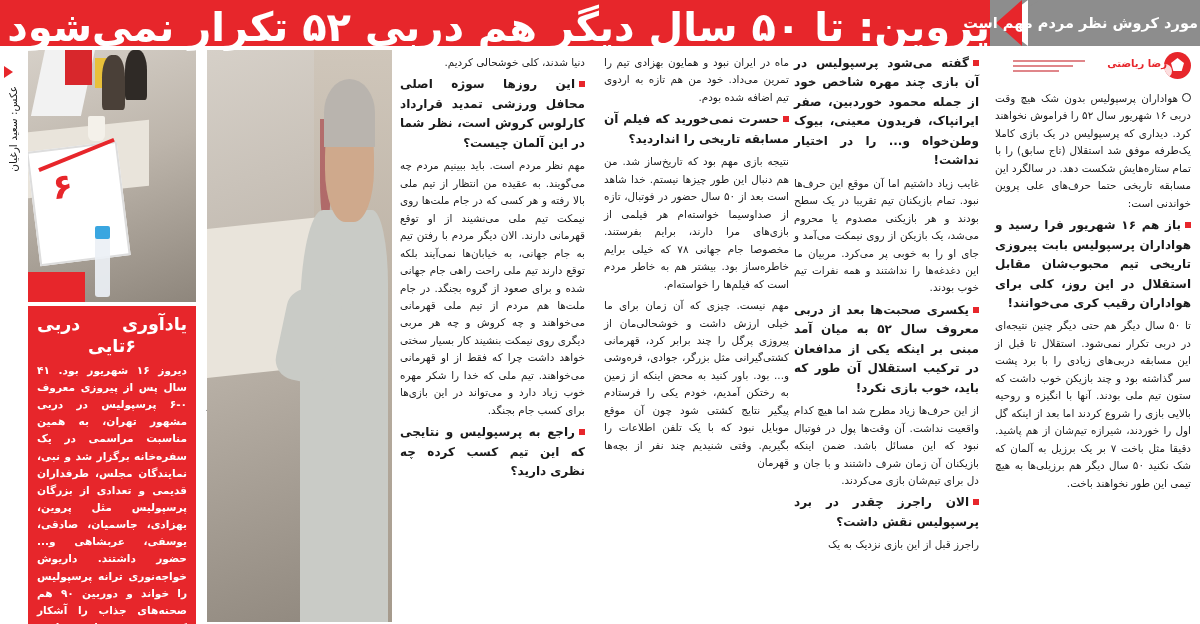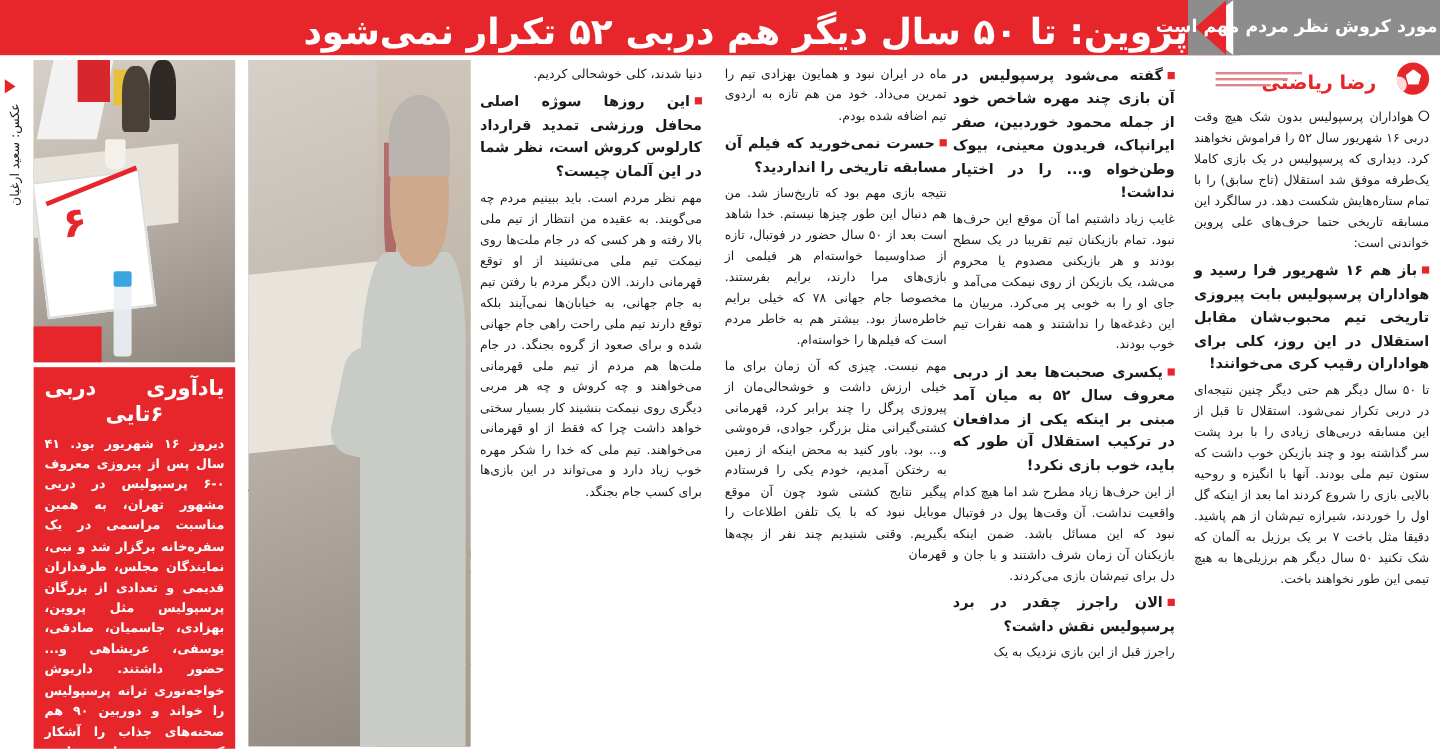--- a/index.html
+++ b/index.html
@@ -43,21 +43,21 @@
   }
   .mast-gray-text{
     position:absolute;right:14px;top:0;height:46px;width:190px;
     display:flex;align-items:center;justify-content:center;
     color:#ffffff;font-size:14.5px;font-weight:bold;
     letter-spacing:-0.2px;white-space:nowrap;z-index:6;
   }
   .mast-red-text{
     position:absolute;right:210px;top:0;height:54px;left:20px;
     display:flex;align-items:center;justify-content:flex-start;
-    color:#ffffff;font-size:30px;font-weight:bold;
+    color:#ffffff;font-size:40px;font-weight:bold;
     white-space:nowrap;letter-spacing:-0.8px;z-index:6;
   }
 
   
   .content{position:absolute;left:0;top:46px;width:1200px;height:578px;}
 
   
   .credit-strip{
     position:absolute;left:0px;top:6px;width:26px;height:280px;
     display:flex;align-items:flex-start;justify-content:center;
@@ -129,22 +129,22 @@
   
   #col2 .photo2{
     width:185px;height:250px;background:#cfc9c2;margin-bottom:5px;overflow:hidden;
   }
 
   
   .byline{
     position:relative;height:36px;margin-bottom:4px;
   }
   .byline-name{
-    position:absolute;right:44px;top:6px;
-    font-size:16px;font-weight:bold;color:#e7262b;
+    position:absolute;right:24px;top:6px;
+    font-size:10px;font-weight:bold;color:#e7262b;
     white-space:nowrap;
   }
   .byline-lines{
     position:absolute;right:106px;top:10px;width:72px;height:14px;
   }
   .byline-lines span{
     display:block;height:2px;background:#e0868a;margin-bottom:3px;
   }
   .byline-lines span:nth-child(1){width:72px;}
   .byline-lines span:nth-child(2){width:60px;margin-right:12px;}
@@ -257,20 +257,23 @@
       </p>
       <p class="a">یکسری‌ها را چند وقت یک بار ملاقات می‌کنیم. با دادکان هم که از بزرگان ورزش کشور است، در ارتباطم و خدا او را برای ما حفظ کند.</p>
     </div>
 
     <div class="col" id="col3">
       <p class="a">دنیا شدند، کلی خوشحالی کردیم.</p>
       <p class="q">
         <span class="bullet"></span><span>این روزها سوژه اصلی محافل ورزشی تمدید قرارداد کارلوس کروش است، نظر شما در این آلمان چیست؟</span>
       </p>
       <p class="a">مهم نظر مردم است. باید ببینیم مردم چه می‌گویند. به عقیده من انتظار از تیم ملی بالا رفته و هر کسی که در جام ملت‌ها روی نیمکت تیم ملی می‌نشیند از او توقع قهرمانی دارند. الان دیگر مردم با رفتن تیم به جام جهانی، به خیابان‌ها نمی‌آیند بلکه توقع دارند تیم ملی راحت راهی جام جهانی شده و برای صعود از گروه بجنگد. در جام ملت‌ها هم مردم از تیم ملی قهرمانی می‌خواهند و چه کروش و چه هر مربی دیگری روی نیمکت بنشیند کار بسیار سختی خواهد داشت چرا که فقط از او قهرمانی می‌خواهند. تیم ملی که خدا را شکر مهره خوب زیاد دارد و می‌تواند در این بازی‌ها برای کسب جام بجنگد.</p>
+      <p class="q">
+        <span class="bullet"></span><span>راجع به پرسپولیس و نتایجی که این تیم کسب کرده چه نظری دارید؟</span>
+      </p>
     </div>
 
     <div class="col" id="col4">
       <p class="a">ماه در ایران نبود و همایون بهزادی تیم را تمرین می‌داد. خود من هم تازه به اردوی تیم اضافه شده بودم.</p>
       <p class="q">
         <span class="bullet"></span><span>حسرت نمی‌خورید که فیلم آن مسابقه تاریخی را انداردید؟</span>
       </p>
       <p class="a">نتیجه بازی مهم بود که تاریخ‌ساز شد. من هم دنبال این طور چیزها نیستم. خدا شاهد است بعد از ۵۰ سال حضور در فوتبال، تازه از صداوسیما خواسته‌ام هر فیلمی از بازی‌های مرا دارند، برایم بفرستند. مخصوصا جام جهانی ۷۸ که خیلی برایم خاطره‌ساز بود. بیشتر هم به خاطر مردم است که فیلم‌ها را خواسته‌ام.</p>
       <p class="a">مهم نیست. چیزی که آن زمان برای ما خیلی ارزش داشت و خوشحالی‌مان از پیروزی پرگل را چند برابر کرد، قهرمانی کشتی‌گیرانی مثل بزرگر، جوادی، فره‌وشی و... بود. باور کنید به محض اینکه از زمین به رختکن آمدیم، خودم یکی را فرستادم پیگیر نتایج کشتی شود چون آن موقع موبایل نبود که با یک تلفن اطلاعات را بگیریم. وقتی شنیدیم چند نفر از بچه‌ها قهرمان</p>
     </div>

